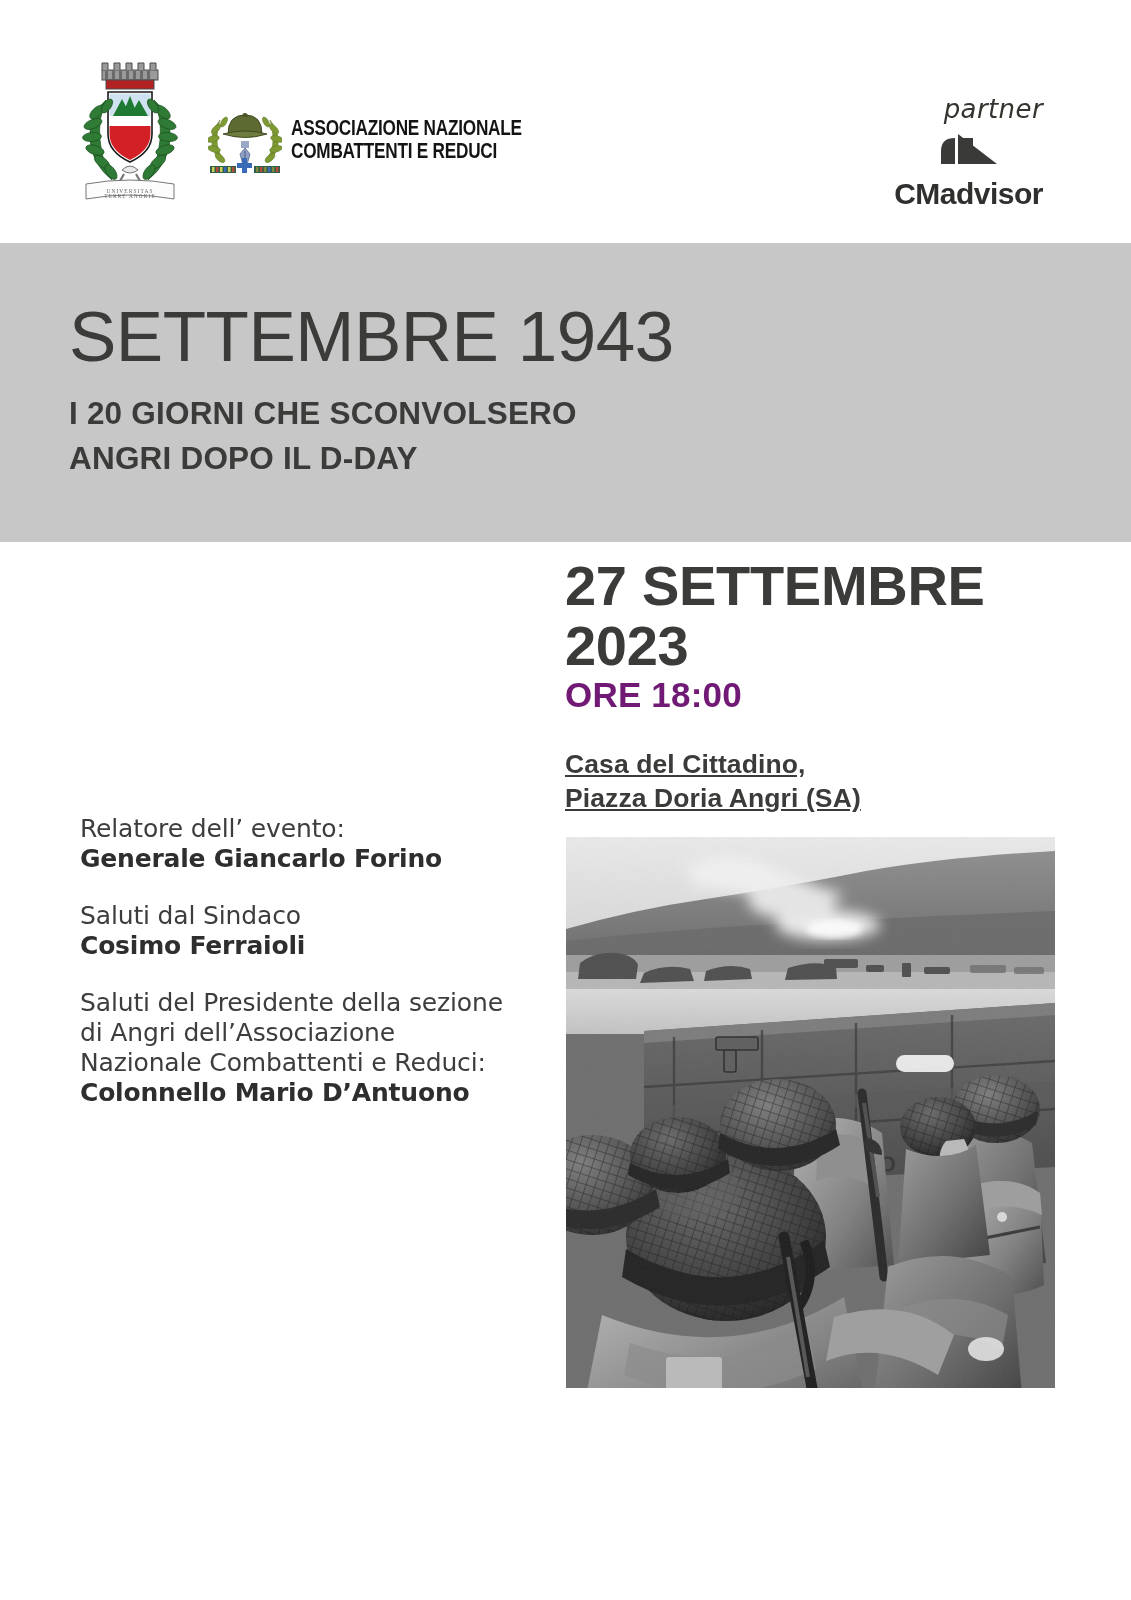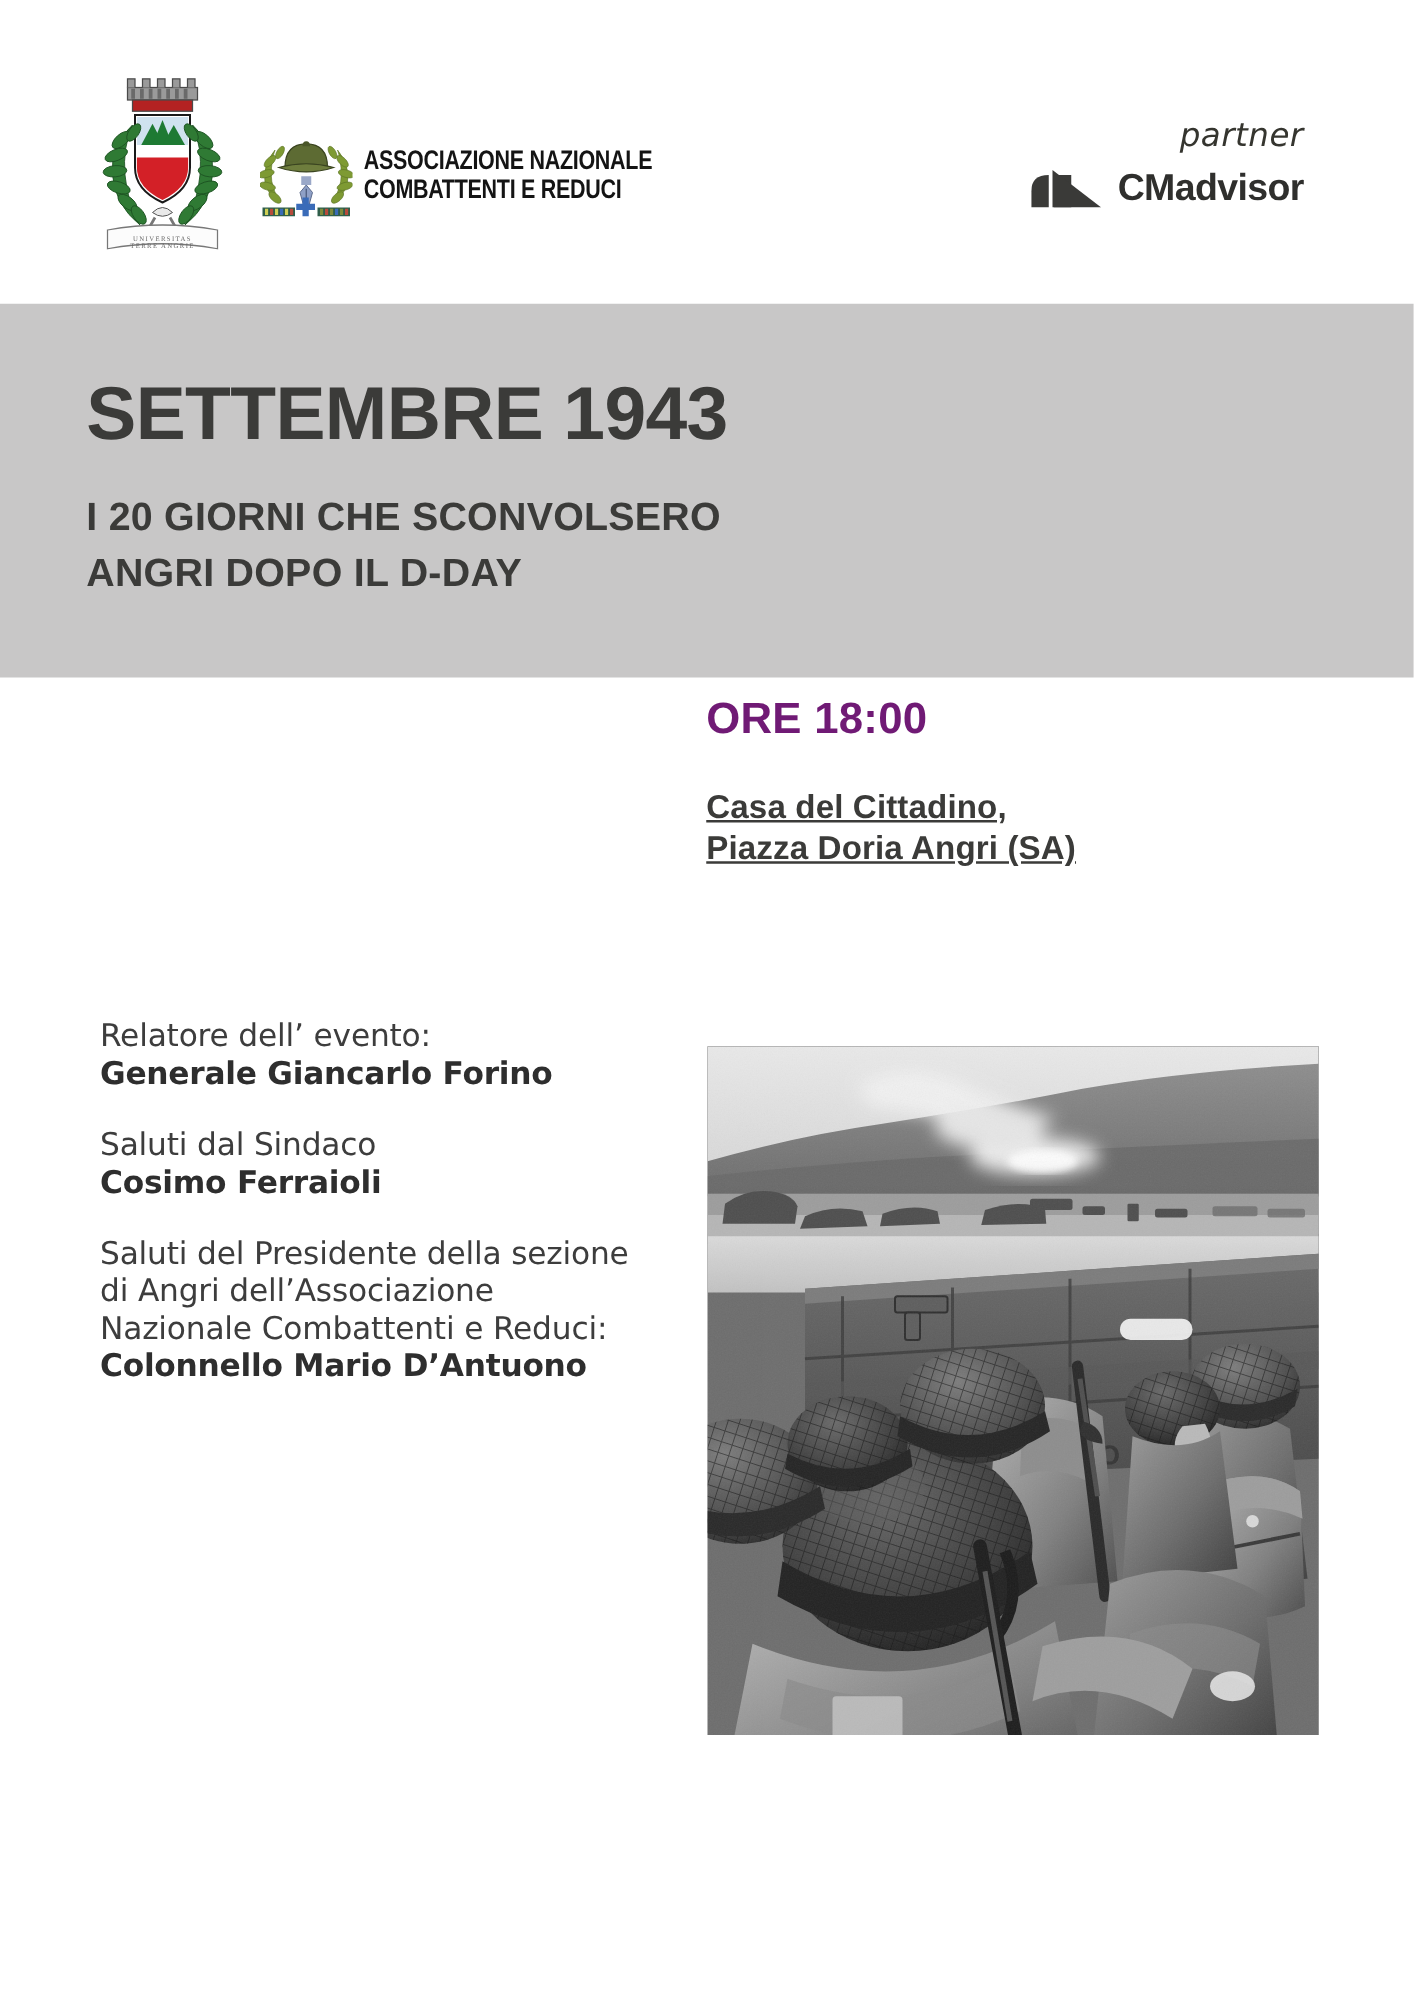--- a/index.html
+++ b/index.html
@@ -36,43 +36,43 @@
 
   .partner-block { position:absolute; right:88px; top:94px; text-align:right; }
   .partner-label {
     font-family:"DejaVu Sans", sans-serif;
     font-style:italic;
     font-size:26px;
     color:#35352f;
     letter-spacing:0.4px;
     margin-bottom:10px;
   }
-  .cm-row { display:flex; align-items:center; gap:13px; }
+  .cm-row { display:flex; align-items:center; gap:13px;flex-direction:column; }
   .cm-mark { width:56px; height:30px; display:block; }
   .cm-word {
     font-family:"Liberation Sans", sans-serif;
     font-weight:700;
     font-size:30px;
     color:#2f2f2d;
     letter-spacing:-0.5px;
     white-space:nowrap;
   }
   .cm-word .thin { font-weight:600; }
 
   
   .title-band {
     position:absolute; left:0; top:243px;
     width:1131px; height:299px;
     background:#c8c7c7;
   }
   .title-main {
     position:absolute; left:69px; top:58px;
     font-family:"Liberation Sans", sans-serif;
-    font-weight:700;
-    font-size:60px;
+    font-weight:400;
+    font-size:71px;
     line-height:1;
     letter-spacing:-0.5px;
     color:#3b3b39;
     white-space:nowrap;
   }
   .title-sub {
     position:absolute; left:69px; top:148px;
     font-family:"Liberation Sans", sans-serif;
     font-weight:700;
     font-size:31.5px;
@@ -276,20 +276,24 @@
 
   <div class="title-band">
     <h1 class="title-main">SETTEMBRE 1943</h1>
     <div class="title-sub">
       <div>I 20 GIORNI CHE SCONVOLSERO</div>
       <div>ANGRI DOPO IL D-DAY</div>
     </div>
   </div>
 
   <div class="date-block">
+    <div class="date-big">
+      <div>27 SETTEMBRE</div>
+      <div>2023</div>
+    </div>
     <div class="date-time">ORE 18:00</div>
     <div class="venue">
       <div>Casa del Cittadino,</div>
       <div>Piazza Doria Angri (SA)</div>
     </div>
   </div>
 
   <div class="body-col">
 
     <p class="para">

